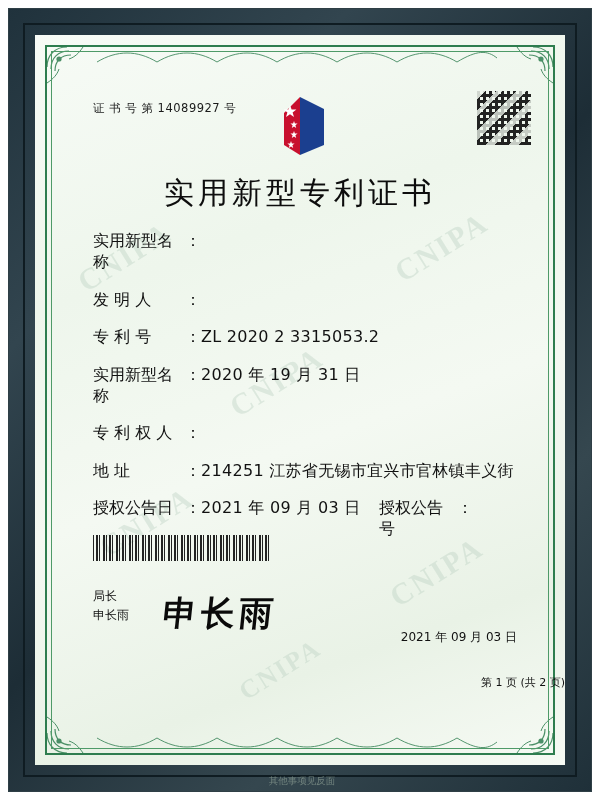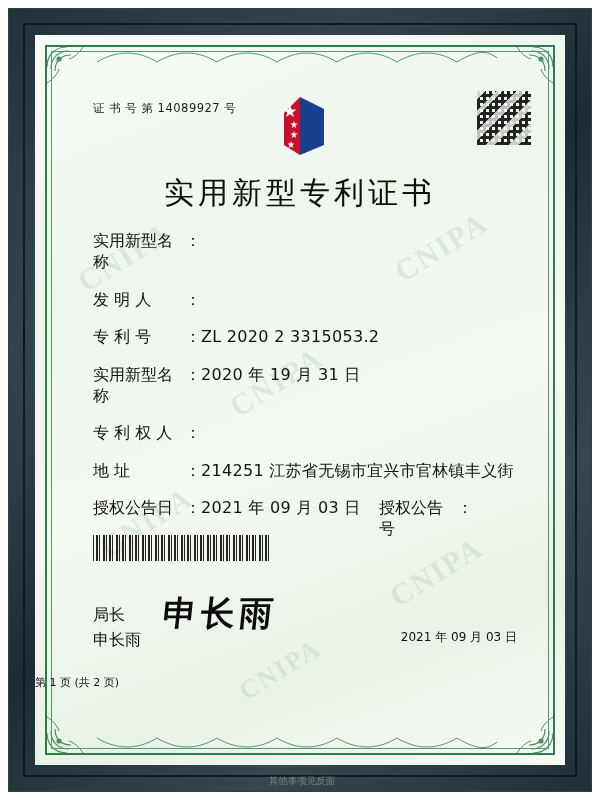--- a/index.html
+++ b/index.html
@@ -210,22 +210,22 @@
       #111 6px 7px, transparent 7px 10px,
       #111 10px 12px, transparent 12px 13px
     );
     opacity: .92;
   }
 
   
   .sig-label {
     position: absolute;
     left: 58px;
-    top: 568px;
-    font-size: 16px;
+    top: 552px;
+    font-size: 12px;
     line-height: 1.55;
     color: #111;
     font-family: Liberation Serif, serif;
   }
   .sig-hand {
     position: absolute;
     left: 128px;
     top: 556px;
     font-family: "DejaVu Serif", "Liberation Serif", serif;
     font-size: 34px;
@@ -239,21 +239,21 @@
     right: 48px;
     top: 594px;
     font-size: 12px;
     color: #111;
   }
 
   .page-no {
     position: absolute;
     left: 0; right: 0;
     top: 640px;
-    text-align: left;
+    text-align: right;
     font-size: 11px;
     color: #111;
   }
   .footer-outside {
     position: absolute;
     left: 4px; right: 0;
     bottom: 12px;
     text-align: center;
     font-size: 9.5px;
     color: #7d8f87;

